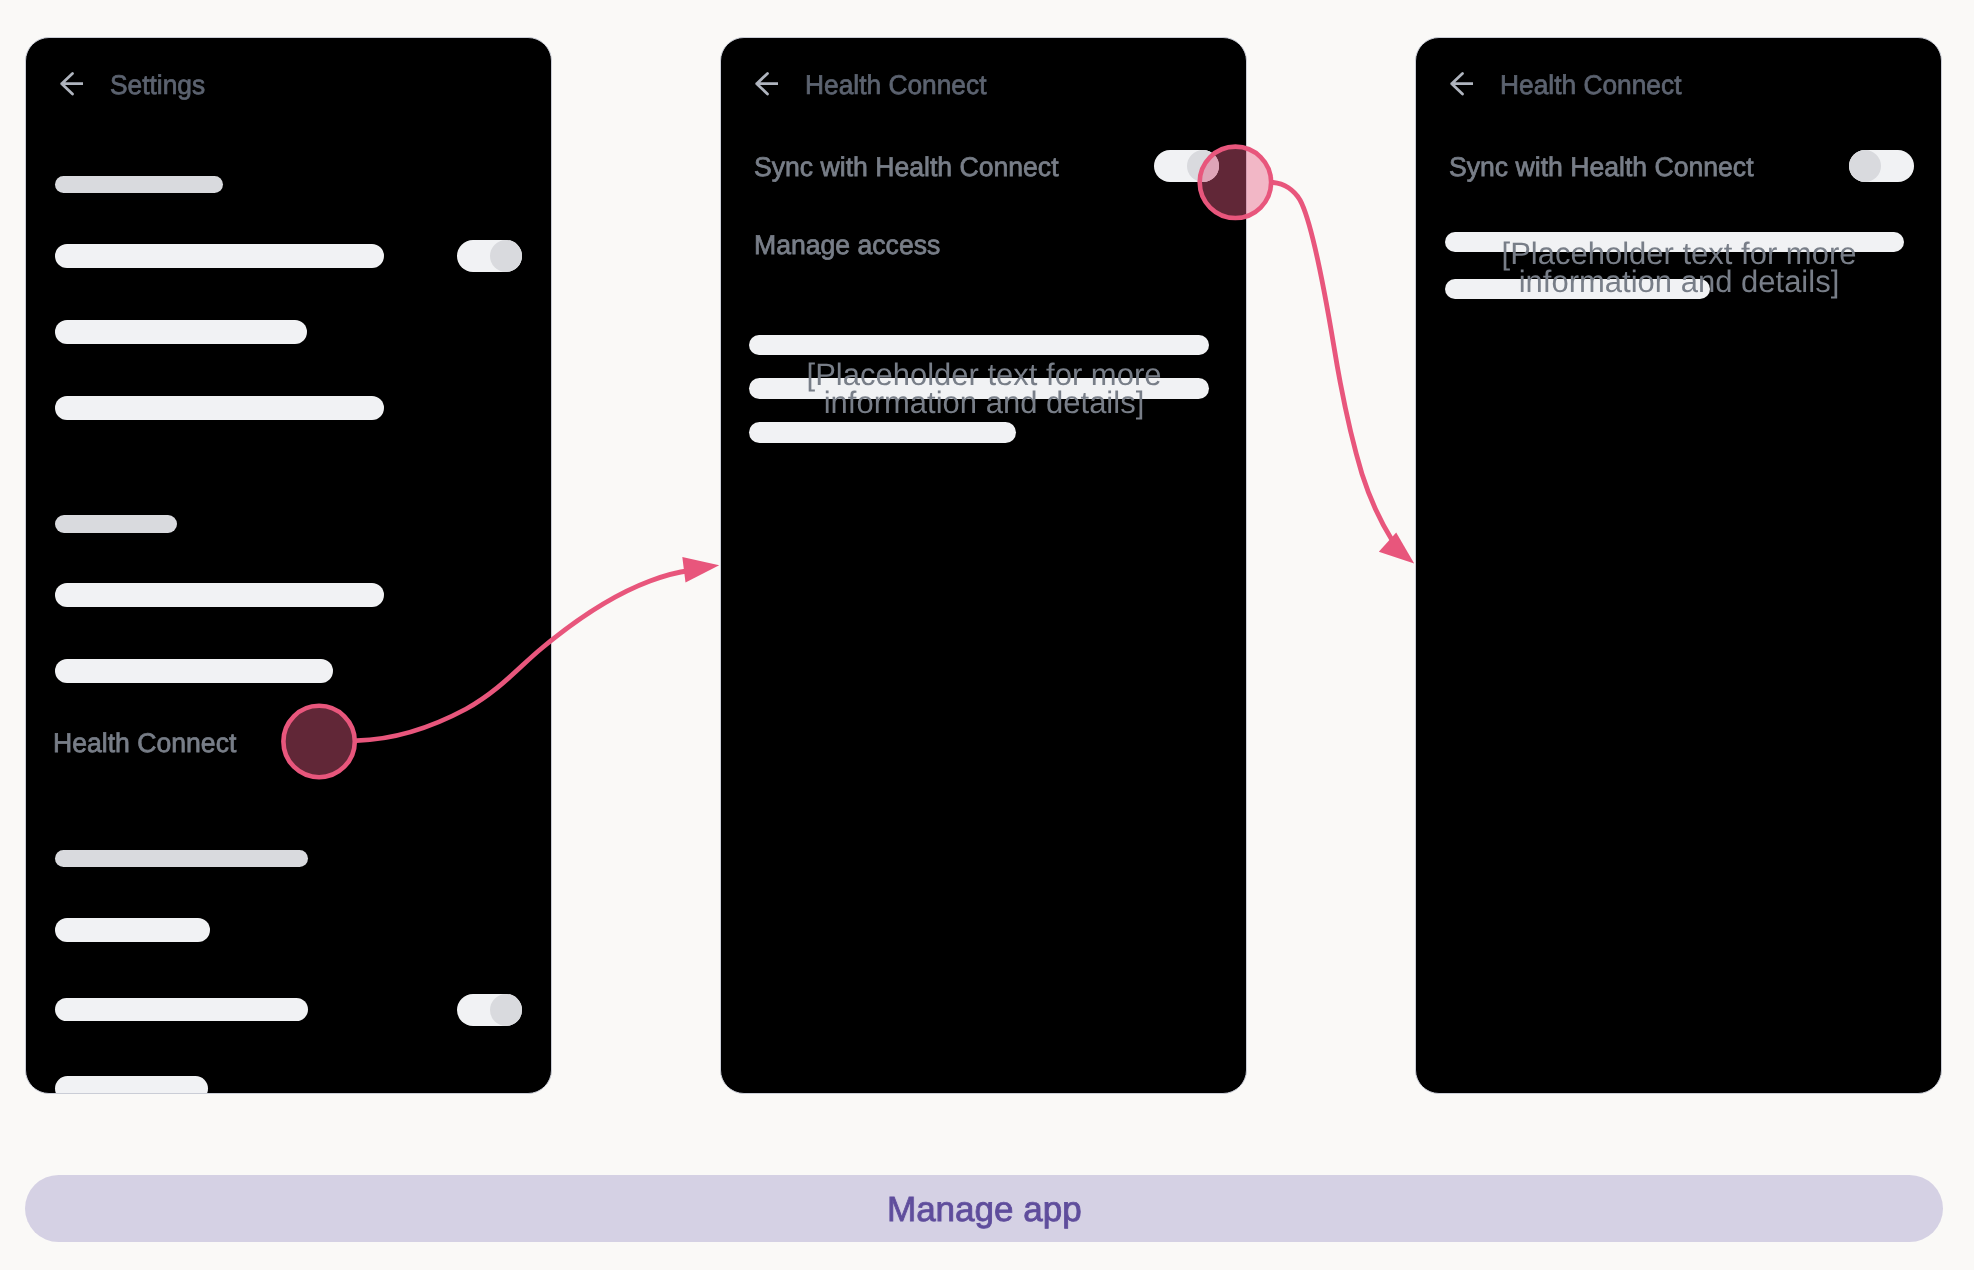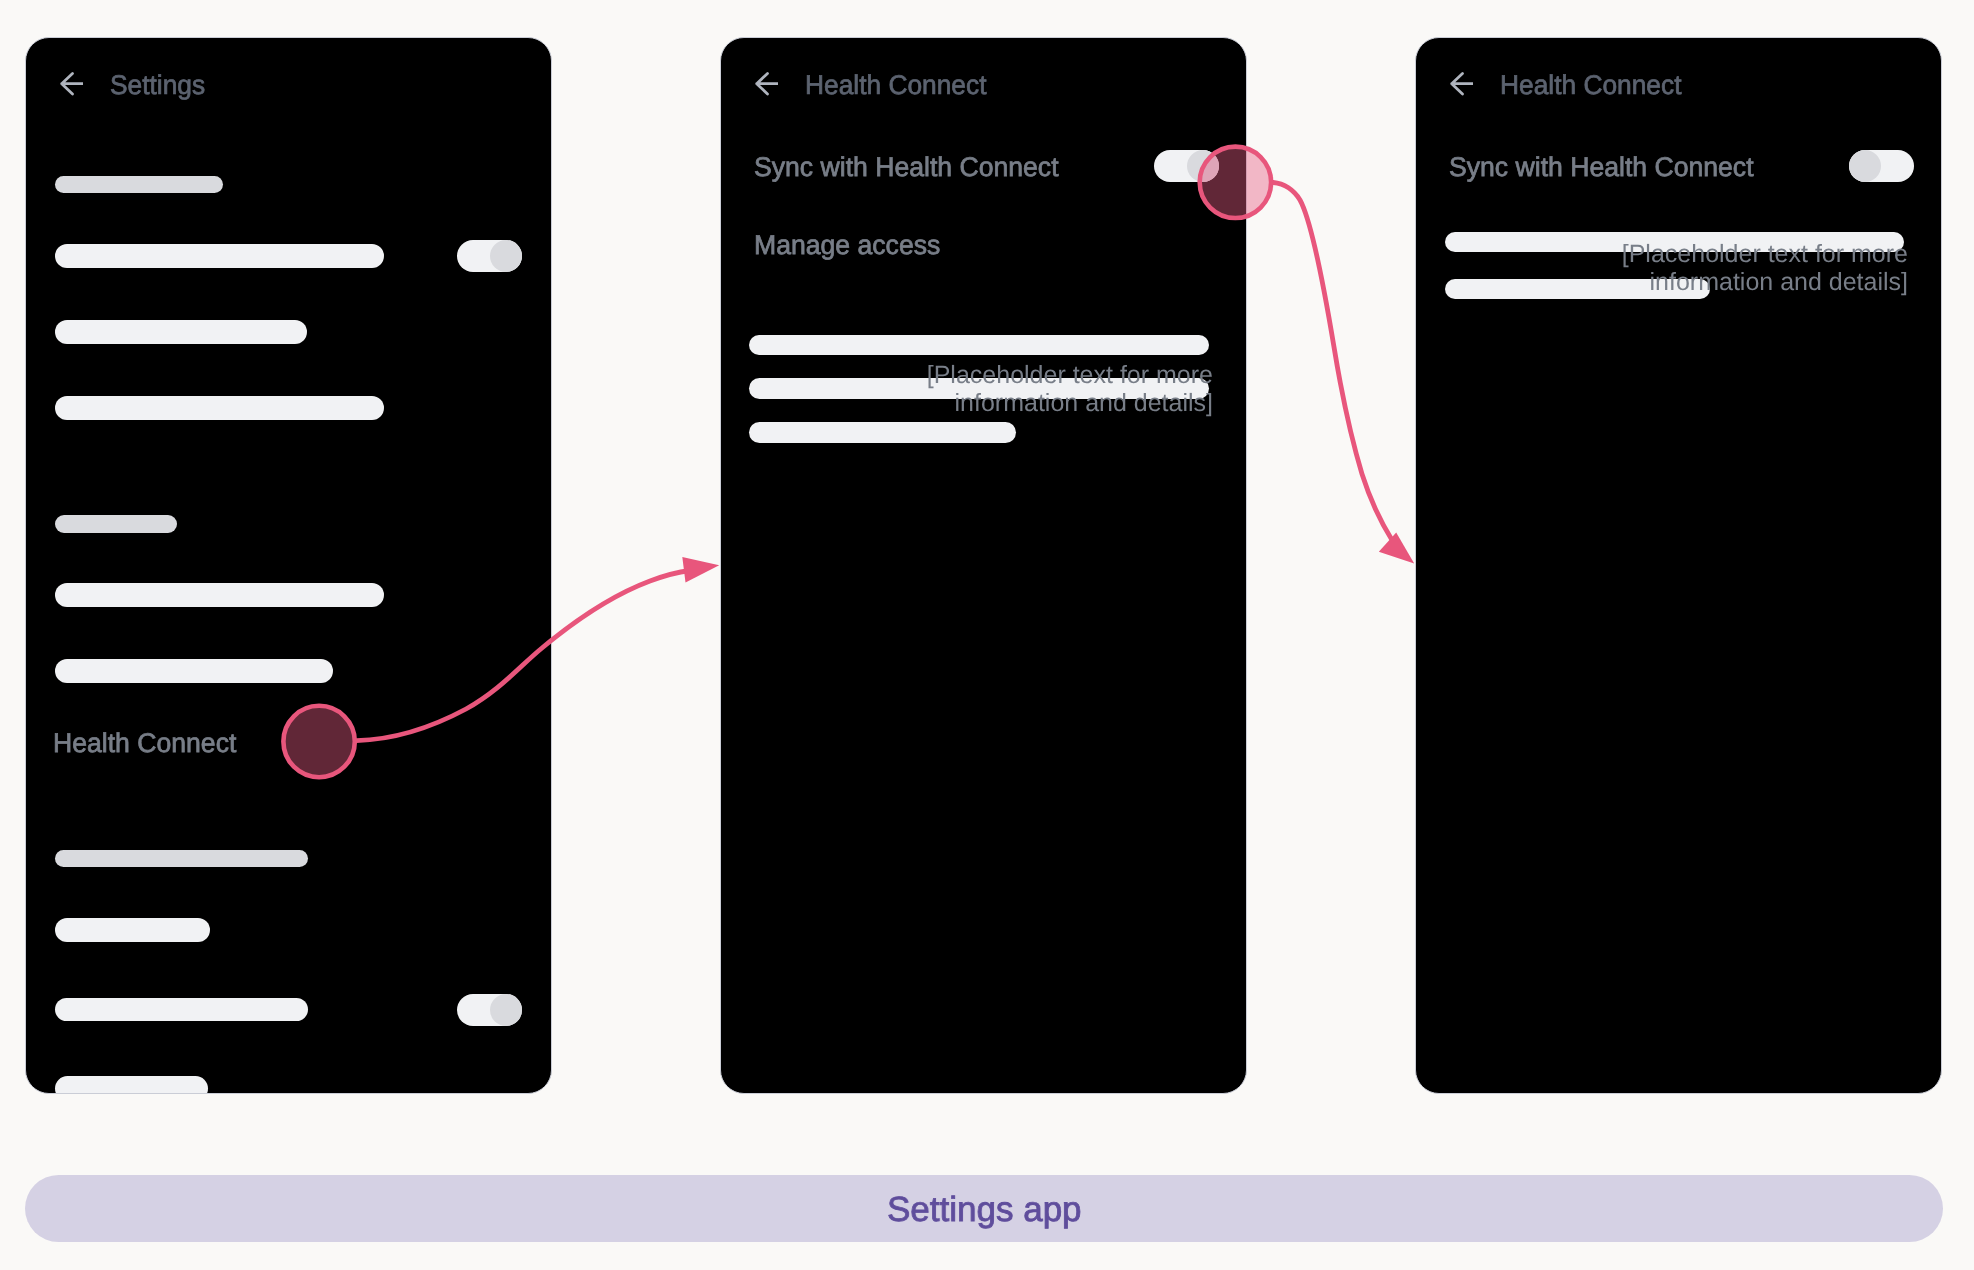--- a/index.html
+++ b/index.html
@@ -36,21 +36,21 @@
   }
   .bar{position:absolute;border-radius:13px;background:#F1F2F4;}
   .bar.dark{background:#D9DADE;border-radius:9px;}
 
   .toggle{position:absolute;width:65px;height:32px;border-radius:16px;background:#F1F2F4;}
   .toggle .knob{position:absolute;top:0;width:32px;height:32px;border-radius:50%;background:#D9DADE;}
   .toggle.on .knob{right:0;}
   .toggle.off .knob{left:0;}
 
   .ph-text{
-    position:absolute;font-size:25px;color:#787E88;text-align:right;
+    position:absolute;font-size:31px;color:#787E88;text-align:center;
     line-height:28.2px;white-space:pre-line;
     transform:translateZ(0);
   }
 
   #overlay{position:absolute;left:0;top:0;width:1974px;height:1270px;pointer-events:none;}
 
   .footer{
     position:absolute;
     border-radius:34px;background:#D5D1E4;
     display:flex;align-items:center;justify-content:center;
@@ -140,16 +140,16 @@
                C 1370 499 1382 524 1392 540" stroke="#E8567C" stroke-width="4.8" fill="none" stroke-linecap="round"></path>
       <path d="M 1414.2 563.5 L 1378.8 551.8 L 1396.2 532.6 Z" fill="#E8567C"></path>
     </g>
     <g id="tap-markers">
       <circle class="tap-marker" cx="319.1" cy="741.5" r="35.7" fill-opacity="0.42" stroke-width="4.6" fill="#E75E82" stroke="#E8567C"></circle>
       <circle class="tap-marker" cx="1235.4" cy="182.3" r="35.7" fill-opacity="0.42" stroke-width="4.6" fill="#E75E82" stroke="#E8567C"></circle>
     </g>
   </svg>
 
   <div class="footer" style="left: 25px; top: 1175px; width: 1918px; height: 67px; border-radius: 34px; background: rgb(213, 209, 228);">
-    <span class="footer-label" style="color: rgb(95, 77, 156); -webkit-text-stroke: 0.85px rgb(95, 77, 156);">Settings app</span>
+    <span class="footer-label" style="color: rgb(95, 77, 156); -webkit-text-stroke: 0.85px rgb(95, 77, 156);">Manage app</span>
   </div>
 
 </div>
 
 </body></html>

